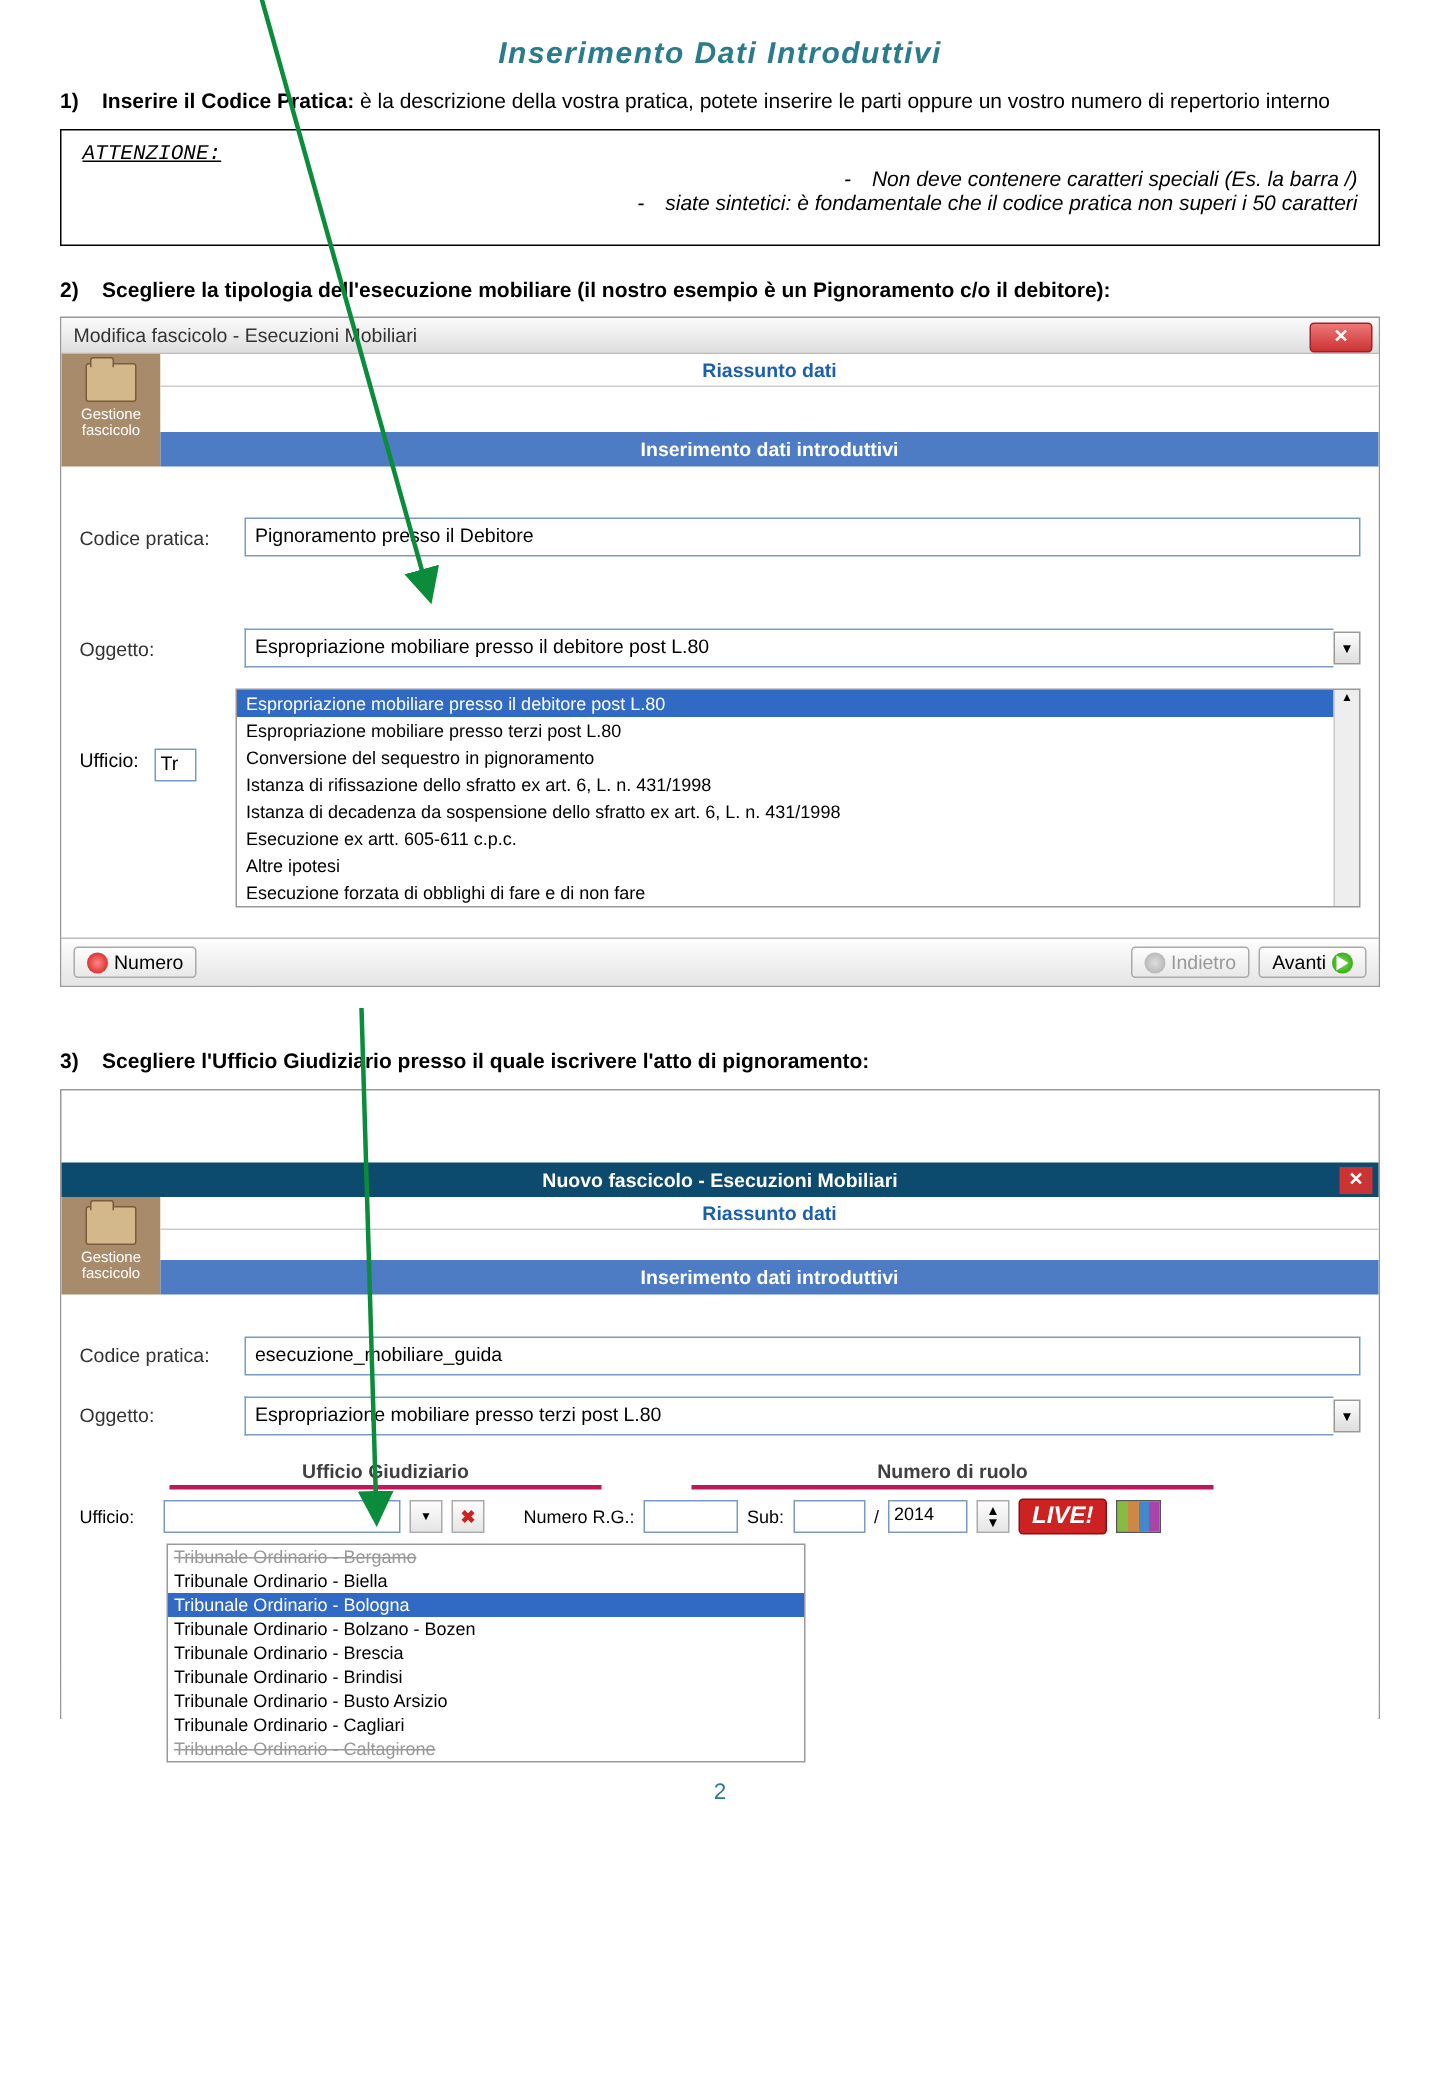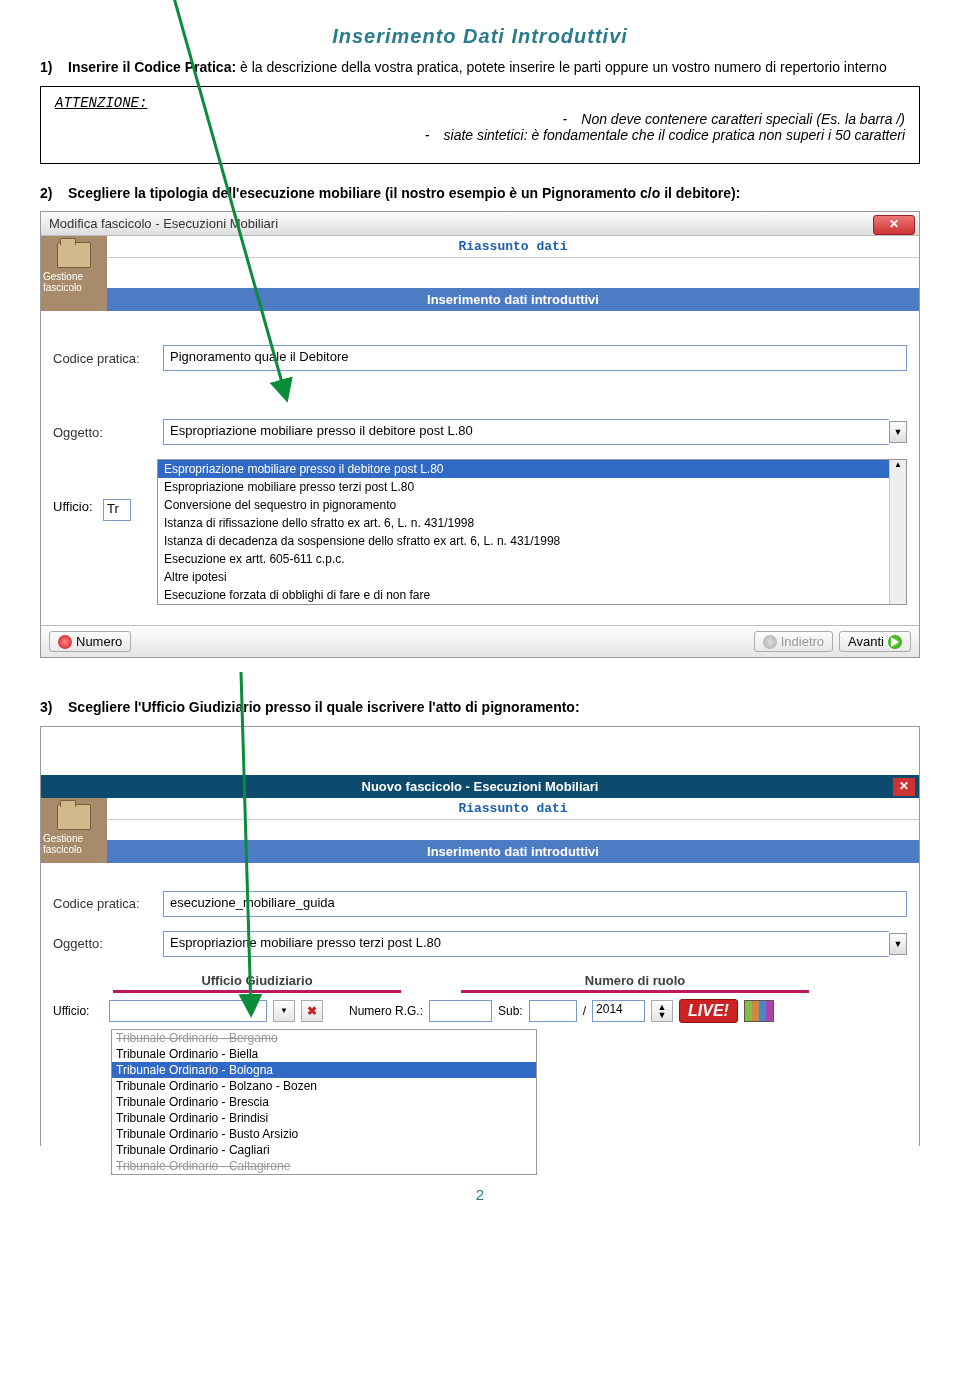--- a/index.html
+++ b/index.html
@@ -74,31 +74,31 @@
     font-size: 12px;
     line-height: 16px;
   }
   .riassunto {
     background: #fff;
     text-align: center;
     color: #1c5fad;
     font-weight: bold;
     border-bottom: 1px solid #ccc;
     padding: 3px;
-    font-family: Liberation Mono, monospace;
   }
   .top-layout {
     display: flex;
     background: #fff;
   }
   .sidebar {
     width: 62px;
     background: #a88b6a;
     color: #fff;
     font-size: 10px;
+    text-align: center;
     padding: 6px 2px;
   }
   .folder-icon {
     width: 32px;
     height: 24px;
     background: #d3b88c;
     border: 1px solid #7a5c3a;
     border-radius: 2px;
     margin: 0 auto 3px auto;
     position: relative;
@@ -342,21 +342,21 @@
     </div>
     <div style="flex:1;">
       <div class="riassunto">Riassunto dati</div>
       <div style="height:30px;background:#fff;"></div>
       <div class="blue-header">Inserimento dati introduttivi</div>
     </div>
   </div>
   <div class="form-area">
     <div class="form-row">
       <label>Codice pratica:</label>
-      <div class="input">Pignoramento quale il Debitore</div>
+      <div class="input">Pignoramento presso il Debitore</div>
     </div>
     <div style="height:20px;"></div>
     <div class="form-row">
       <label>Oggetto:</label>
       <div class="input" style="border-right:none;">Espropriazione mobiliare presso il debitore post L.80</div>
       <div class="dropdown-arrow">▼</div>
     </div>
     <div style="display:flex;">
       <label style="width:50px;padding-top:40px;font-size:13px;">Ufficio:</label>
       <div style="padding-top:40px;width:20px;border:1px solid #7a9ac5;height:18px;padding:1px 3px;margin-top:40px;">Tr</div>

